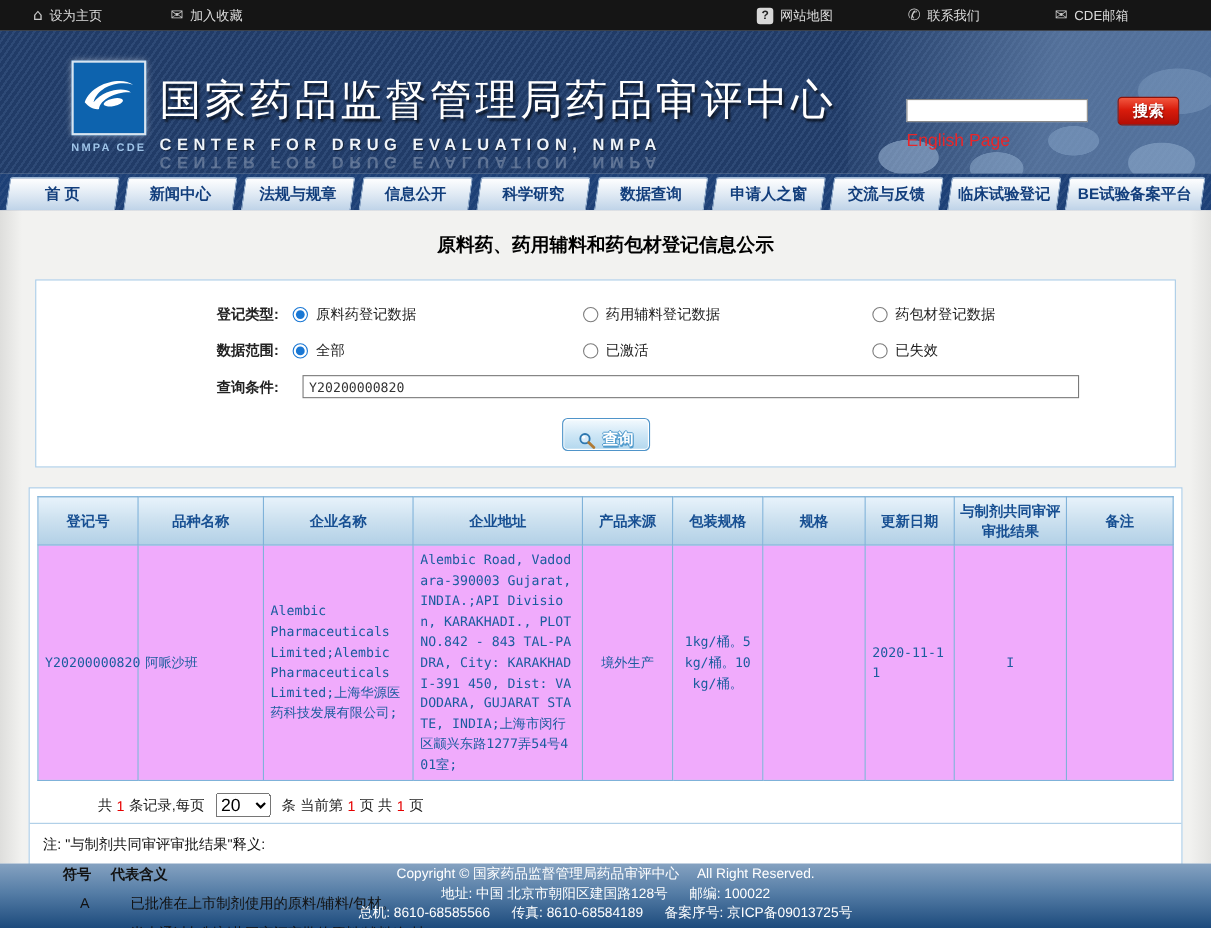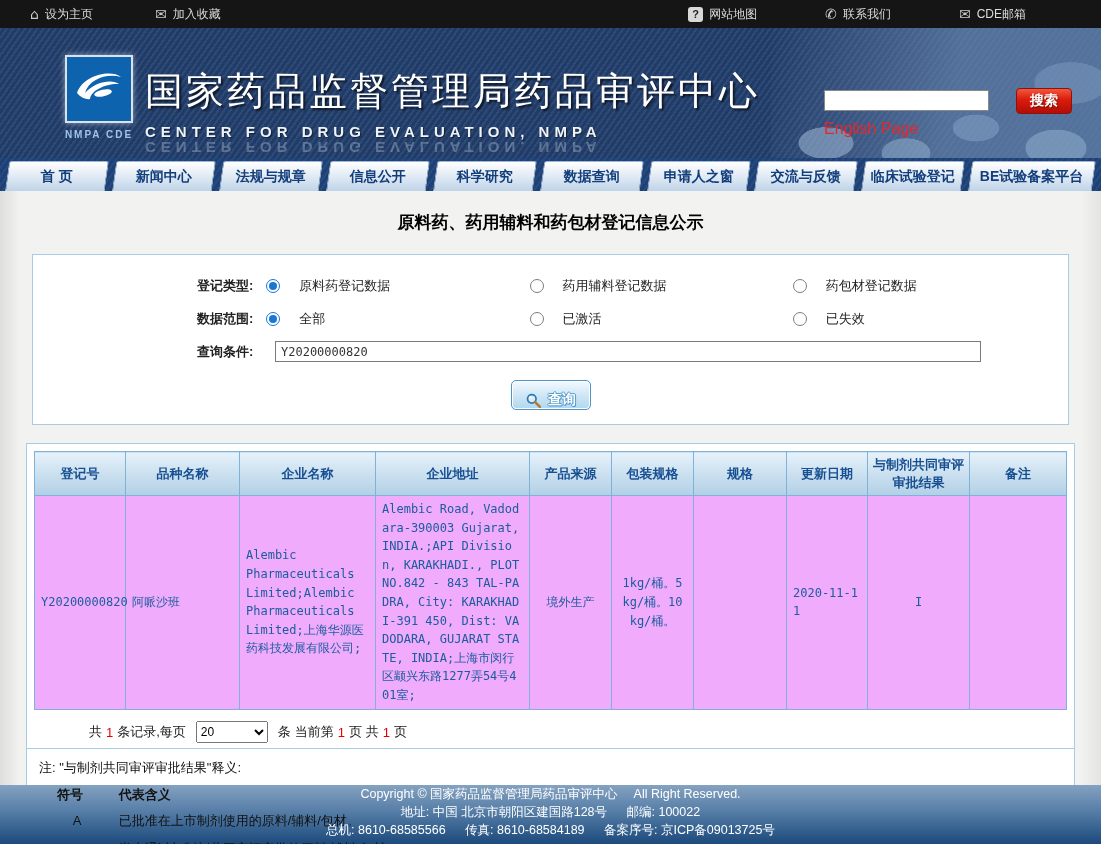--- a/index.html
+++ b/index.html
@@ -48,21 +48,21 @@
   .tab span { transform:skewX(8deg); color:#123e7c; font-weight:bold; font-size:14px; white-space:nowrap; }
   .tab.wide { flex:1.25 1 0; }
 
   
   .main { height:594px; background:linear-gradient(90deg,#dededc 0,#f2f2f0 20px,#f2f2f0 calc(100% - 20px),#e3e3e1 100%); padding-top:20px; }
   .page-title { text-align:center; font-size:17px; font-weight:bold; color:#000; margin-bottom:20px; }
 
   .form-box { margin:0 32px; background:#fff; border:1px solid #a9cbe6; padding:14px 12px 10px; }
   .form-row { height:33px; display:flex; align-items:center; padding-left:152px; font-size:13px; color:#222; }
   .form-label { font-weight:bold; width:78px; }
-  .opt { width:296px; display:flex; align-items:center; gap:19px; cursor:pointer; color:#222; }
+  .opt { width:296px; display:flex; align-items:center; gap:7px; cursor:pointer; color:#222; }
   .radio { width:14px; height:14px; border:1px solid #7d7d7d; border-radius:50%; background:#fff; position:relative; flex:0 0 auto; }
   .radio.checked { border-color:#1977d4; }
   .radio.checked::after { content:""; position:absolute; inset:2px; border-radius:50%; background:#1977d4; }
   .query-input { width:706px; height:21px; border:1px solid #7a7a7a; font-size:12px; padding:0 5px; font-family:"DejaVu Sans Mono",monospace; color:#333; }
   .btn-query { display:flex; align-items:flex-end; justify-content:center; gap:6px; margin:12px auto 4px; width:80px; height:30px;
     border:1px solid #4f94c9; border-radius:5px; background:linear-gradient(#f4fafe,#cfe7f6 50%,#b2d7ee); box-shadow:inset 0 0 0 1px #fff; cursor:pointer; }
   .btn-query span { font-size:14px; font-weight:bold; color:#fff;
     text-shadow:1px 0 #539ccd, -1px 0 #539ccd, 0 1px #539ccd, 0 -1px #539ccd, 1px 1px #539ccd; }
 
   
@@ -71,27 +71,27 @@
   .grid th { height:44px; background:linear-gradient(#e7f2fb,#cbe0ef 50%,#b2d0e6); color:#174f92; font-size:13px; font-weight:bold;
     border:1px solid #7fb2d9; padding:2px; }
   .grid td { height:181px; border:1px solid #7fb2d9; font-family:"DejaVu Sans Mono",monospace; font-size:12px; color:#1a5c9e;
     vertical-align:middle; padding:4px 6px; line-height:1.55; background:#f0abfc; }
   td.c { text-align:center; }
   td.break { word-break:break-all; }
   td.wrap { overflow-wrap:break-word; }
 
   .pagination { display:flex; align-items:center; height:31px; padding-left:62px; font-size:13px; color:#222; gap:4px; }
   .pagination .red { color:#e60000; }
-  .page-size { width:72px; height:22px; font-size:12px; margin:0 6px; }
+  .page-size { width:50px; height:22px; font-size:16px; margin:0 6px; }
 
   .notes { border-top:1px solid #a9cbe6; padding:6px 10px 12px; font-size:13px; color:#111; }
   .notes .n-title { padding:4px 0 6px 2px; }
   .notes .n-head { font-weight:bold; padding:3px 0; }
   .notes .n-head .sym { display:inline-block; margin-left:20px; width:40px; }
-  .notes .n-head .mean { display:inline-block; margin-left:18px; }
+  .notes .n-head .mean { display:inline-block; }
   .notes .n-row { padding:5px 0; }
   .notes .n-row .sym { display:inline-block; margin-left:20px; width:40px; text-align:center; }
   .notes .n-row .mean { display:inline-block; margin-left:18px; }
 
   
   .footer { height:59px; background:linear-gradient(#85a2c1,#557da6 45%,#1c4a7c); color:#fff; text-align:center; font-size:12.5px; padding-top:0; }
   .footer div { line-height:18px; }
 </style>
 </head>
 <body>

